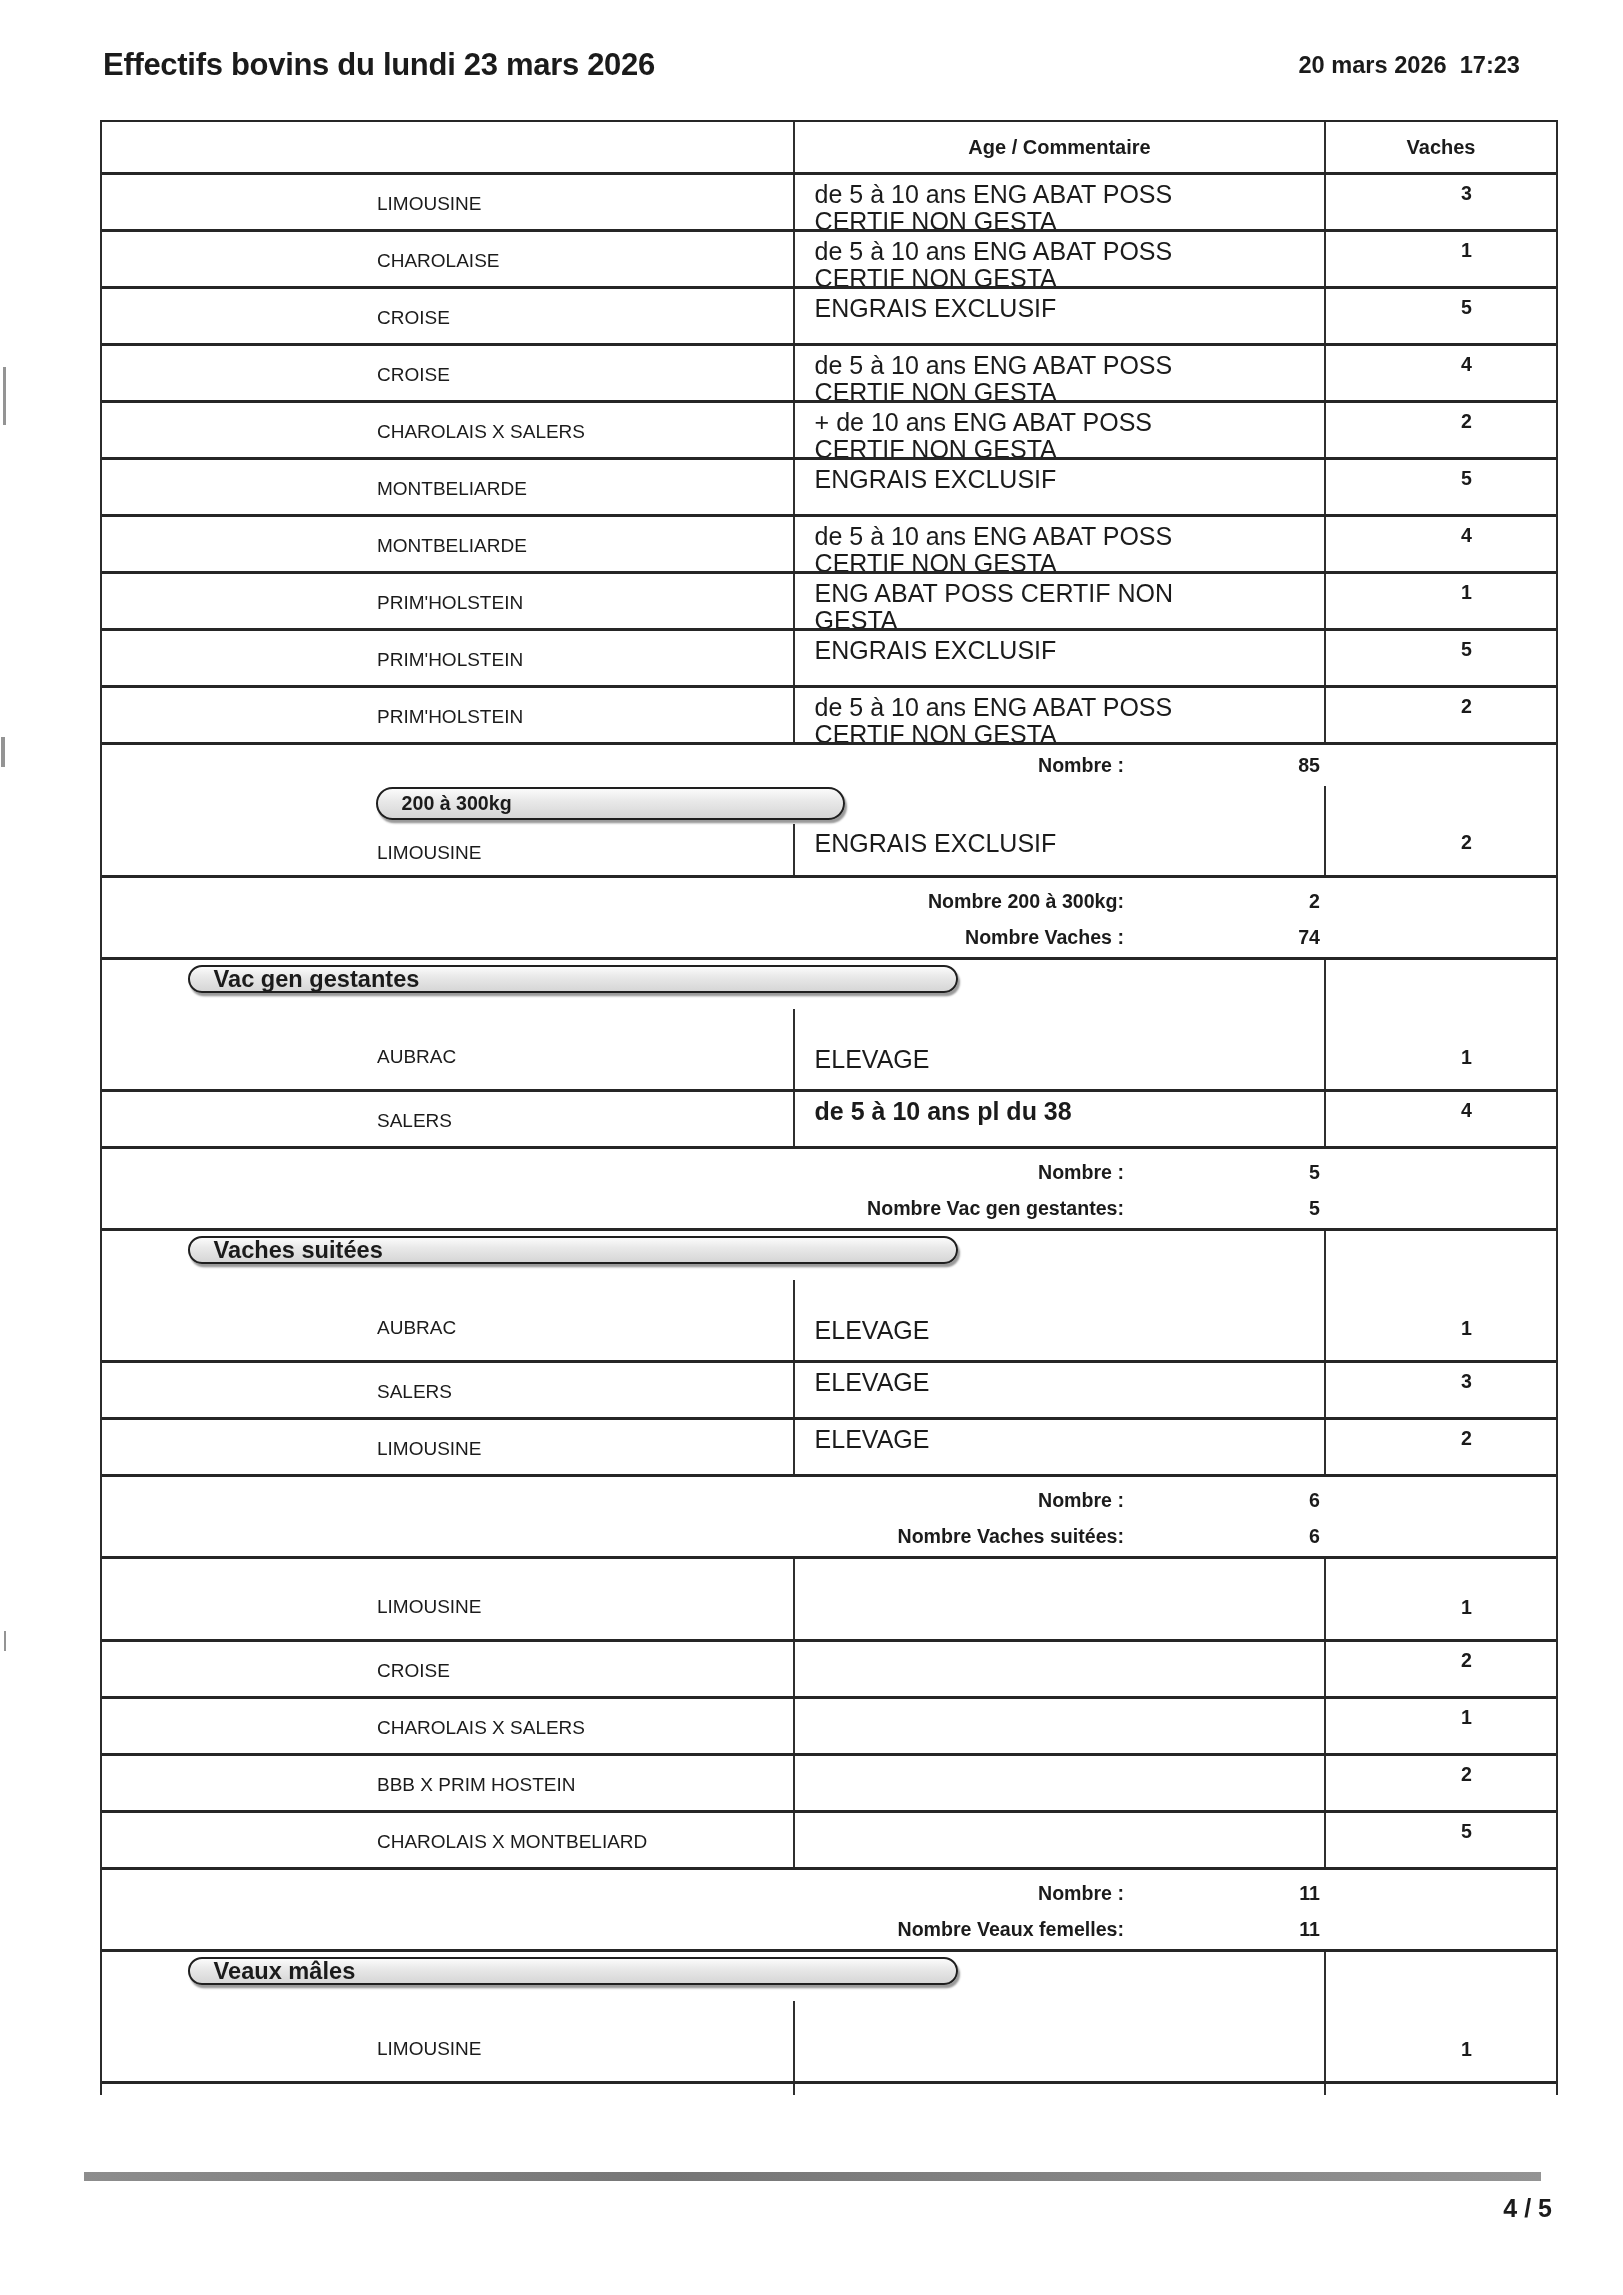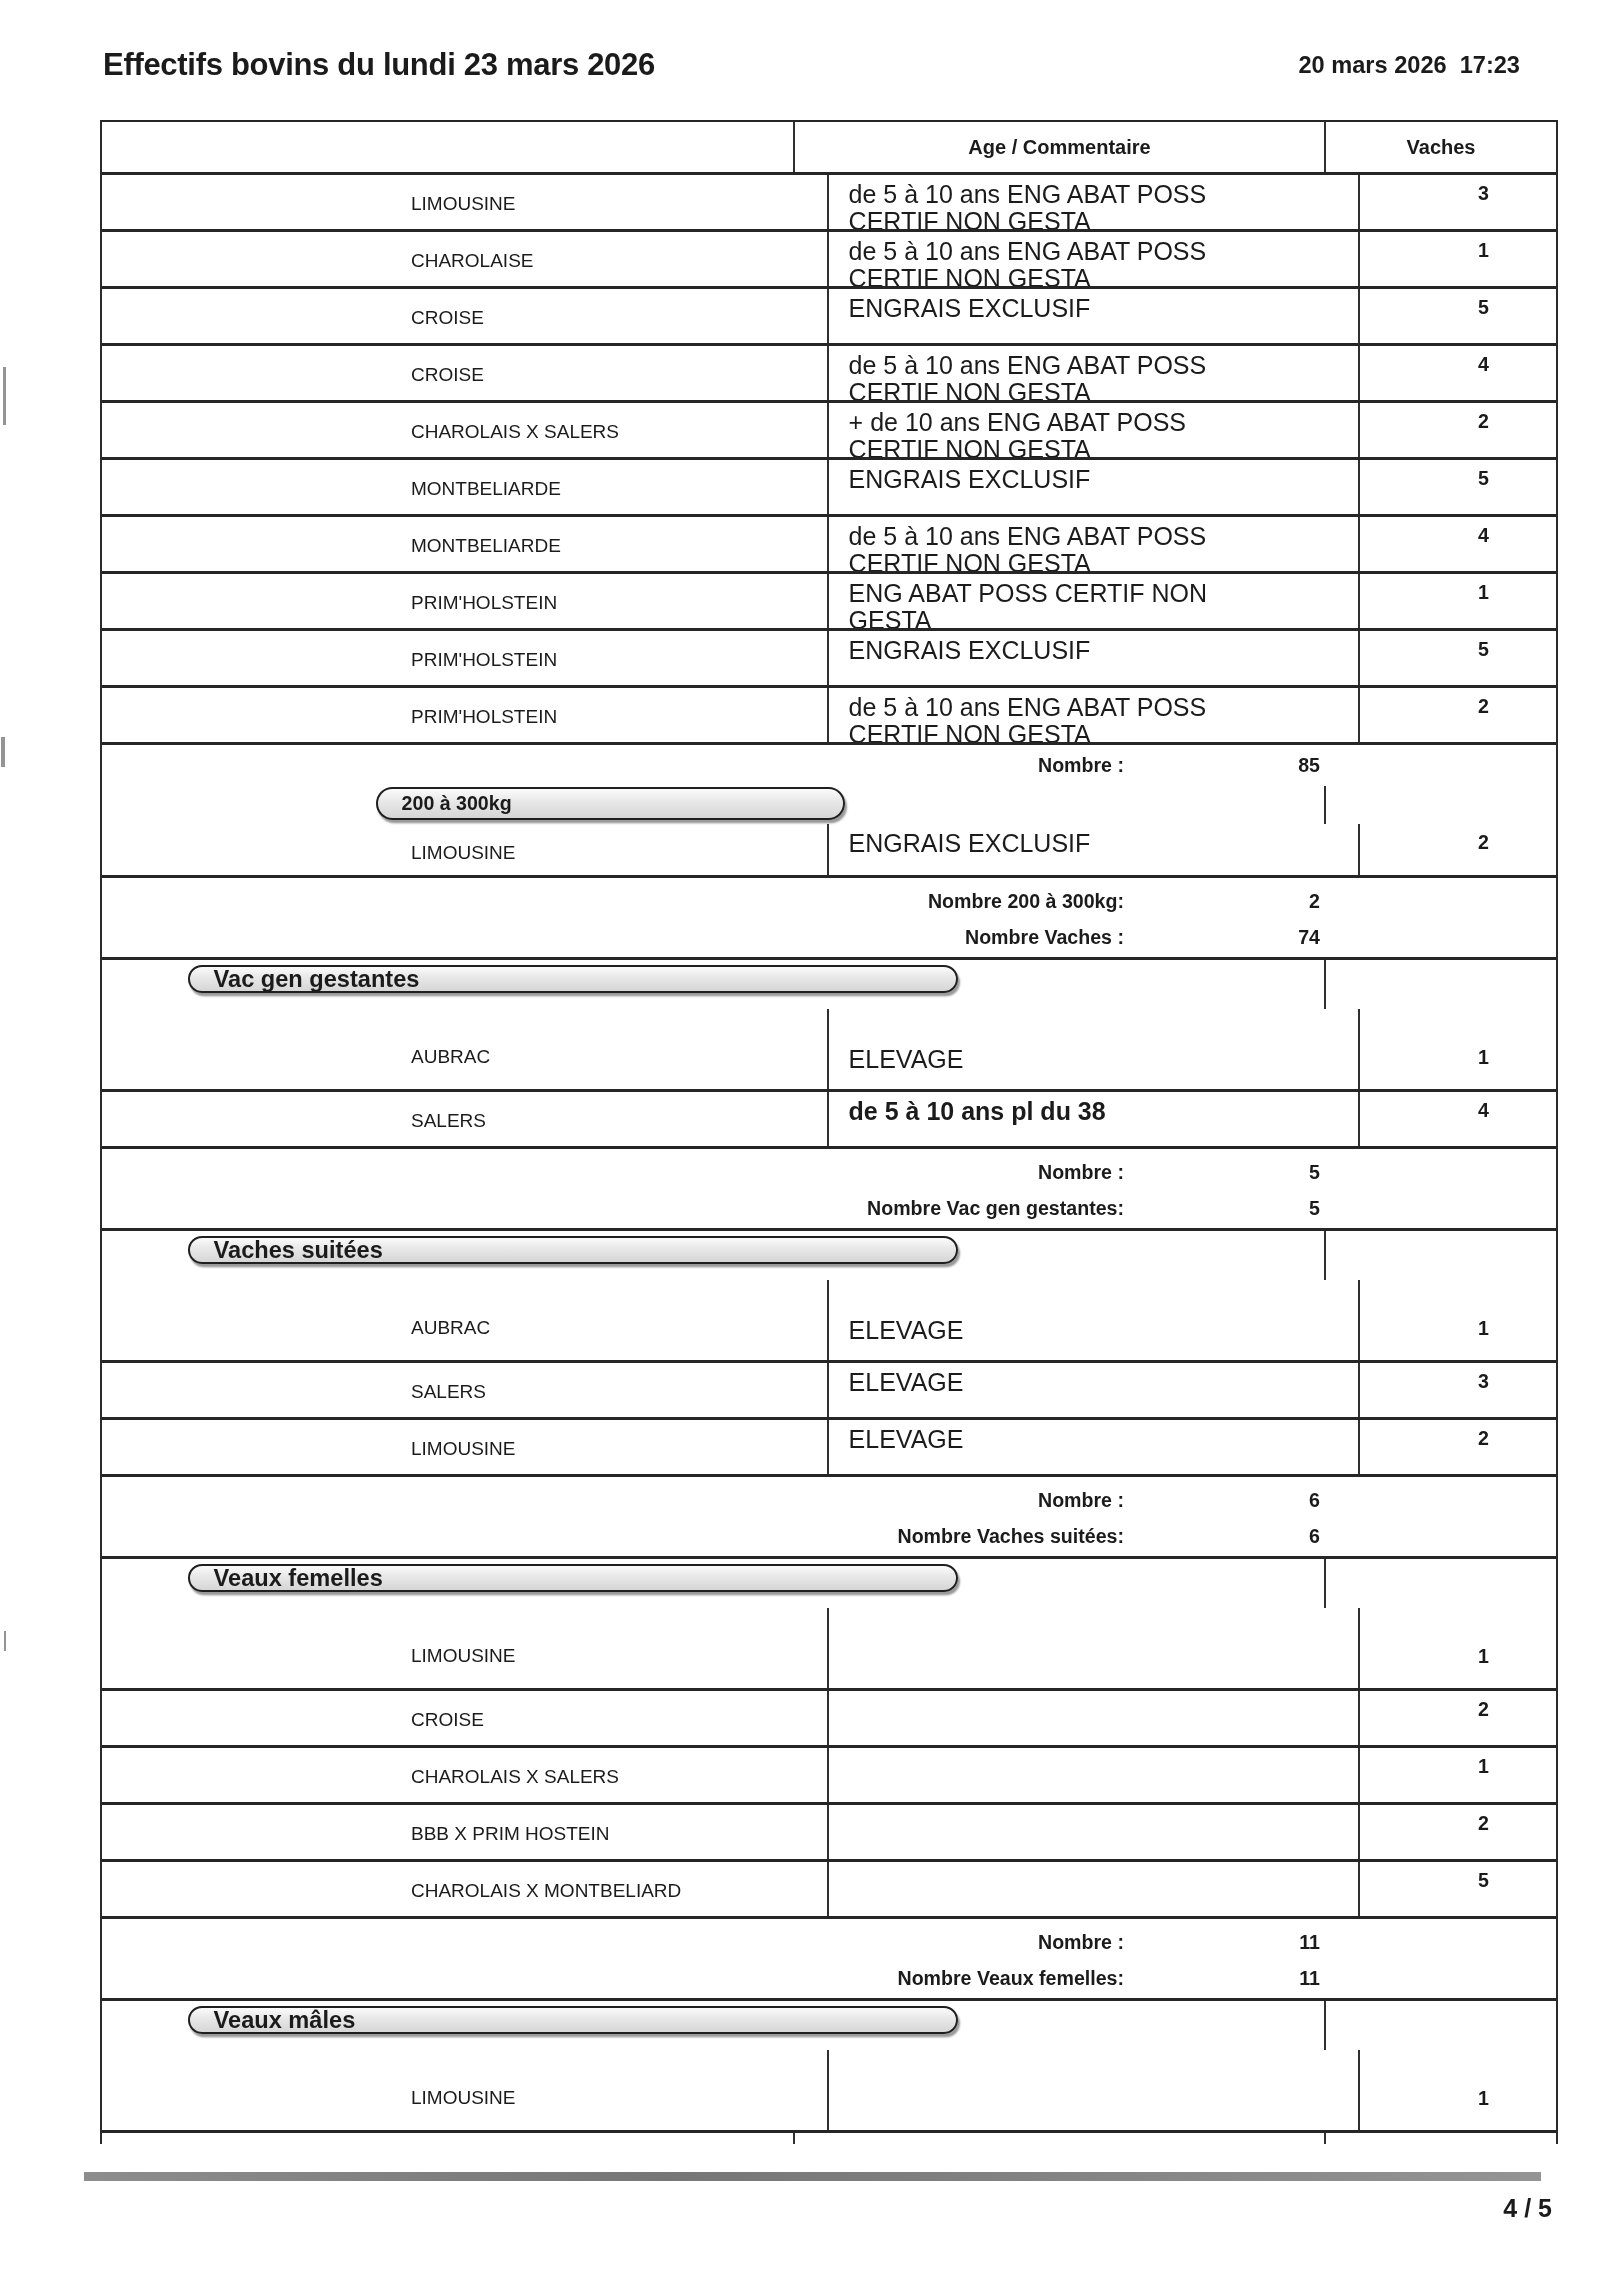--- a/index.html
+++ b/index.html
@@ -23,21 +23,21 @@
     border-left:2px solid #2b2b2b;border-right:2px solid #2b2b2b;border-top:2.6px solid #262626;
     box-sizing:border-box;
   }
   .tbl *{box-sizing:border-box;}
   .hrow{display:flex;height:53px;border-bottom:3.3px solid #262626;}
   .hc{font-weight:bold;font-size:20px;display:flex;align-items:center;justify-content:center;}
   .hc1{width:691px;}
   .hc2{width:531px;border-left:2px solid #2f2f2f;}
   .hc3{flex:1;border-left:2px solid #2f2f2f;}
 
-  .b-row{display:flex;height:57px;border-bottom:3.3px solid #262626;overflow:hidden;padding-left:34px;}
+  .b-row{display:flex;height:57px;border-bottom:3.3px solid #262626;overflow:hidden;}
   .b-row.first{height:83px;border-bottom:3.3px solid #262626;}
   .b-row.compact{height:54px;}
   .c-breed{width:691px;padding:18.3px 0 0 275px;font-size:19px;white-space:nowrap;}
   .c-comment{width:531px;border-left:2px solid #2f2f2f;padding:5.9px 0 0 19.6px;font-size:25px;line-height:27px;}
   .c-comment .wrapbox{display:inline-block;width:432px;}
   .c-count{flex:1;border-left:2px solid #2f2f2f;padding:6.5px 0 0 51px;font-size:19.6px;font-weight:bold;text-align:center;}
   .b-row.first .c-breed,.b-row.first .c-comment,.b-row.first .c-count{padding-top:37px;}
 
   .b-sub{height:41px;display:flex;align-items:center;font-weight:bold;font-size:19.6px;}
   .lab{width:1022px;text-align:right;}
@@ -213,24 +213,20 @@
         <div class="b-totals">
           <div class="t-line">
             <div class="lab">Nombre :</div>
             <div class="val">6</div>
           </div>
           <div class="t-line">
             <div class="lab">Nombre Vaches suitées:</div>
             <div class="val">6</div>
           </div>
         </div>
-        <div class="b-pillband lg">
-          <div class="vdiv3"></div>
-          <div class="pill lg">Veaux femelles</div>
-        </div>
         <div class="b-row first">
           <div class="c-breed">LIMOUSINE</div>
           <div class="c-comment"><div class="wrapbox" style="display: inline-block;"></div></div>
           <div class="c-count">1</div>
         </div>
         <div class="b-row">
           <div class="c-breed">CROISE</div>
           <div class="c-comment"><div class="wrapbox" style="display: inline-block;"></div></div>
           <div class="c-count">2</div>
         </div>

